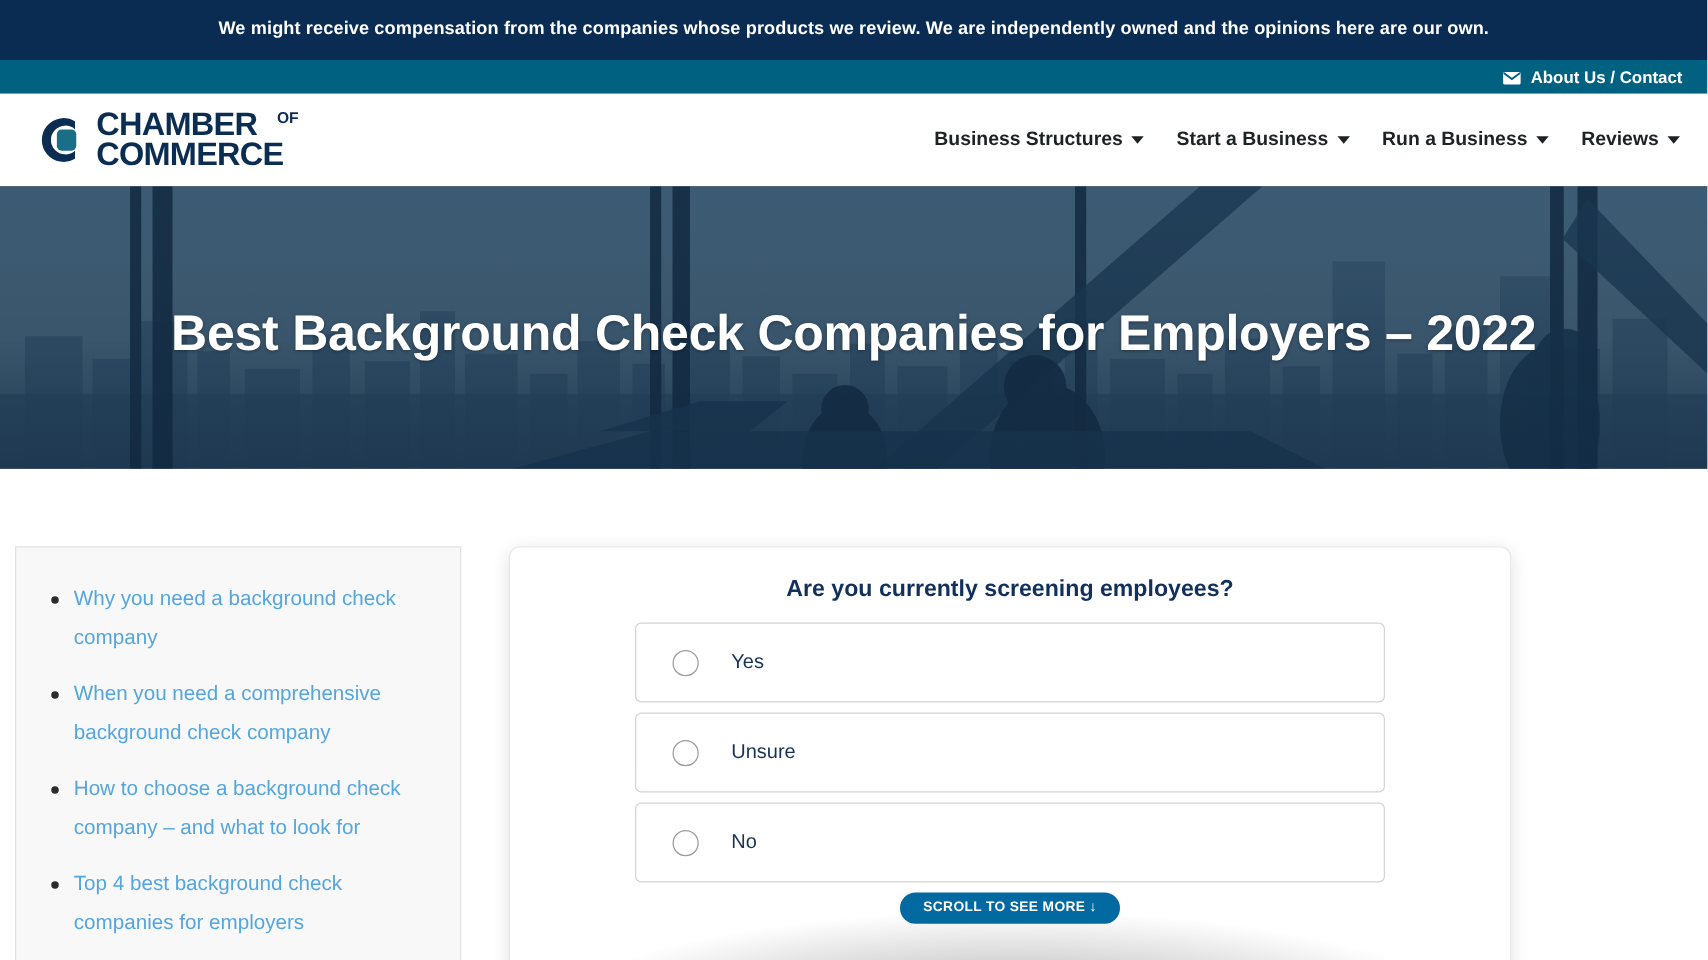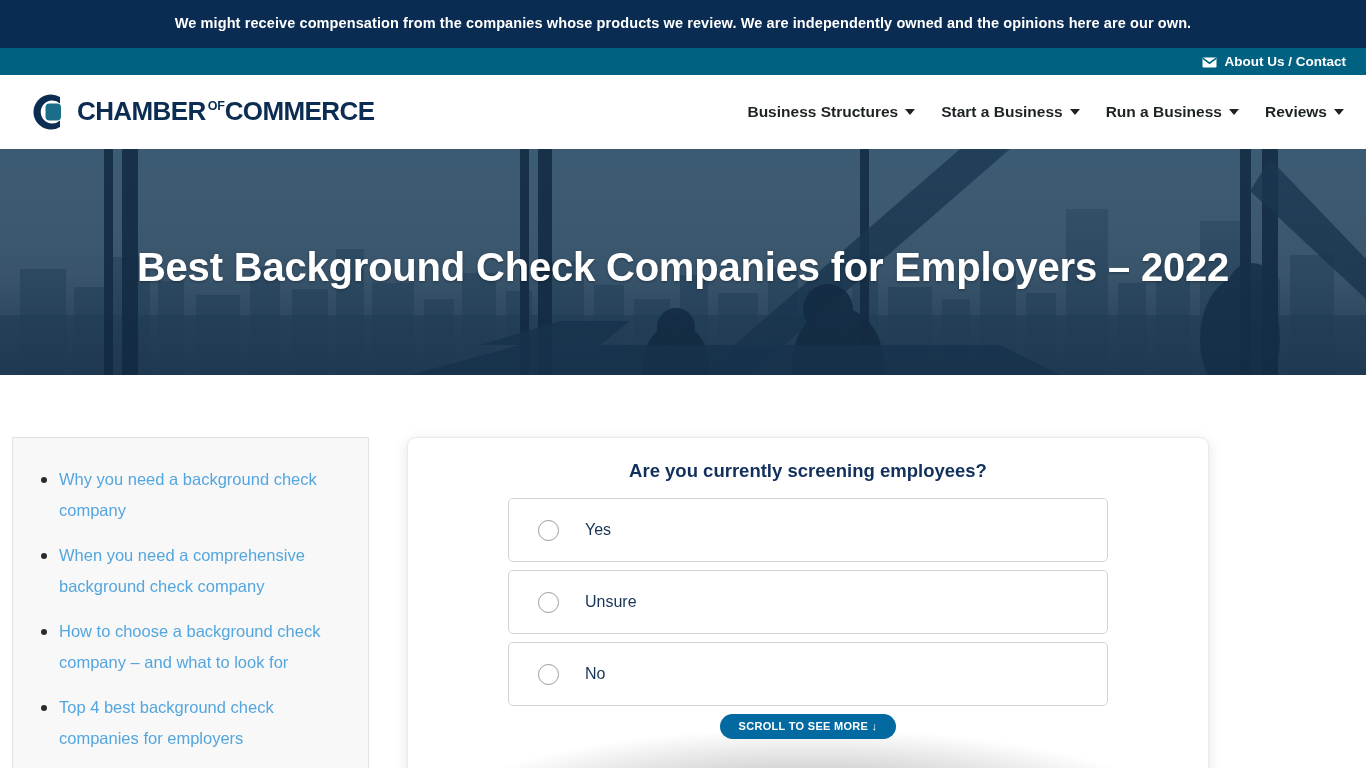--- a/index.html
+++ b/index.html
@@ -68,35 +68,35 @@
   .logo {
     display: flex;
     align-items: center;
     gap: 9px;
     cursor: pointer;
     text-decoration: none;
   }
   .logo-mark { width: 48px; height: 48px; flex: 0 0 48px; }
   .logo-words {
     display: flex;
-    flex-direction: row;
+    flex-direction: column;
     line-height: 0.92;
   }
   .logo-line1, .logo-line2 {
     color: #0c2d52;
     font-weight: 800;
     font-size: 26px;
     letter-spacing: -0.6px;
   }
   .logo-line1 { display: flex; align-items: flex-start; }
   .logo-of {
     font-size: 12.5px;
     font-weight: 700;
     letter-spacing: -0.2px;
-    margin-left: 2px;
+    margin-left: 16px;
     margin-top: 1px;
   }
 
   .main-nav { display: flex; align-items: center; gap: 26px; justify-content: space-between; }
   .nav-item {
     display: flex;
     align-items: center;
     gap: 7px;
     color: #1d2224;
     font-size: 15.5px;

